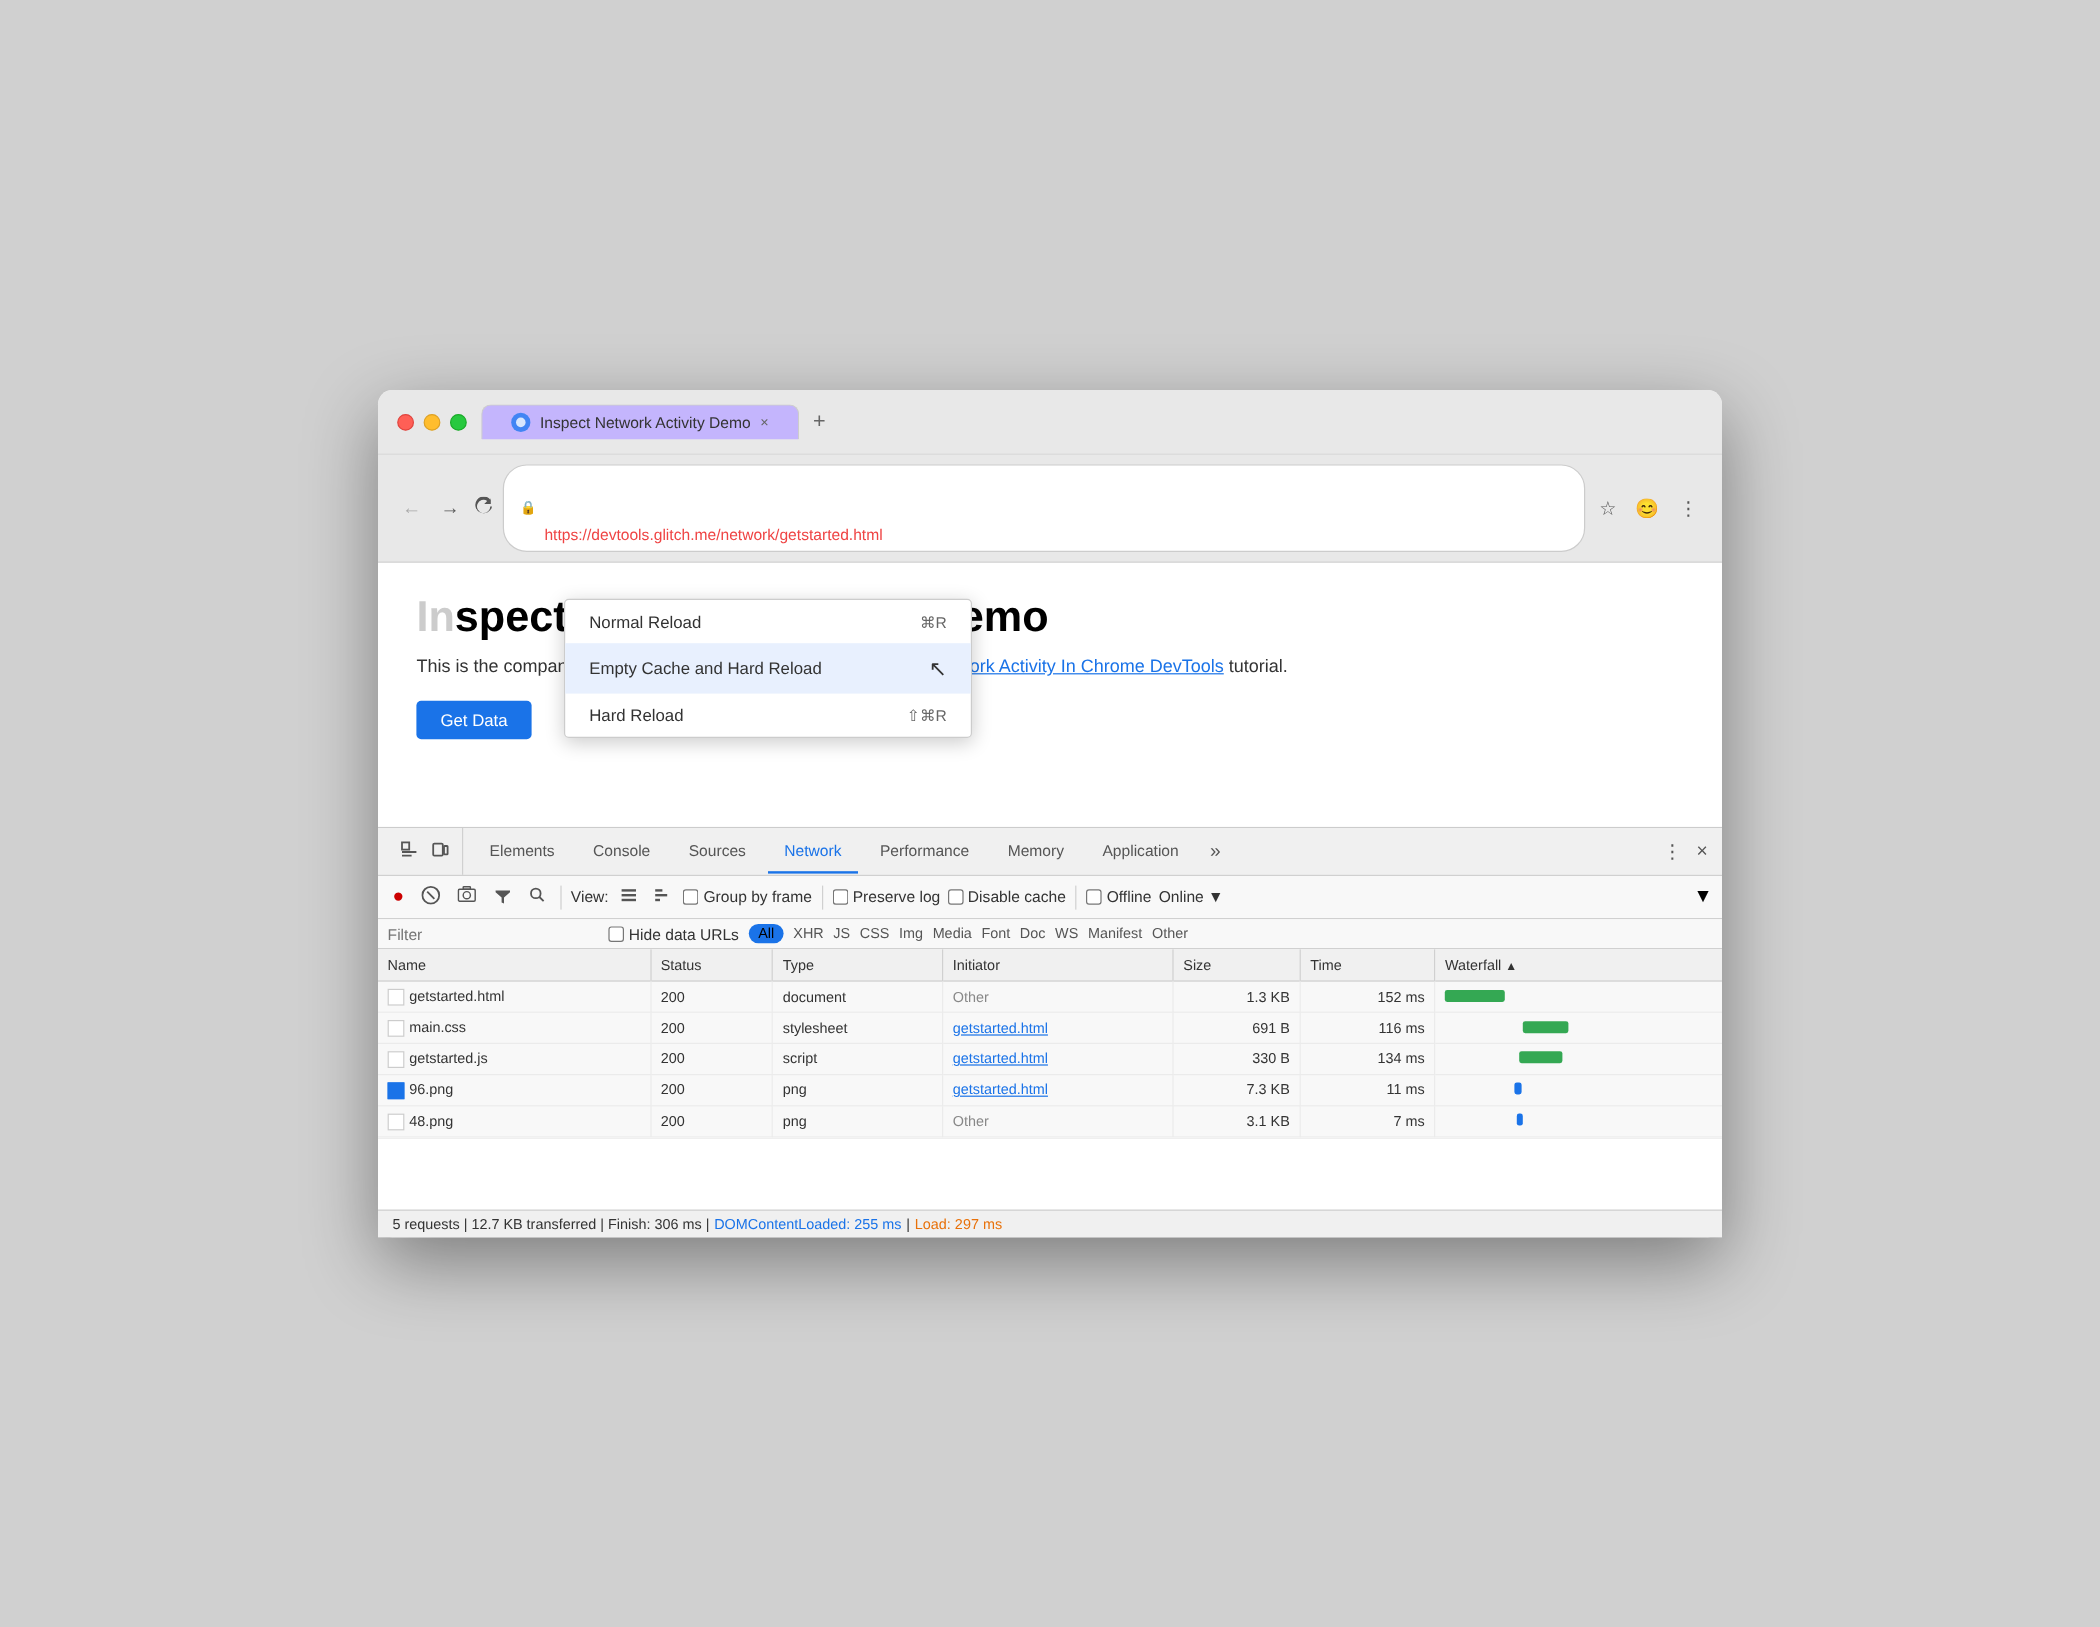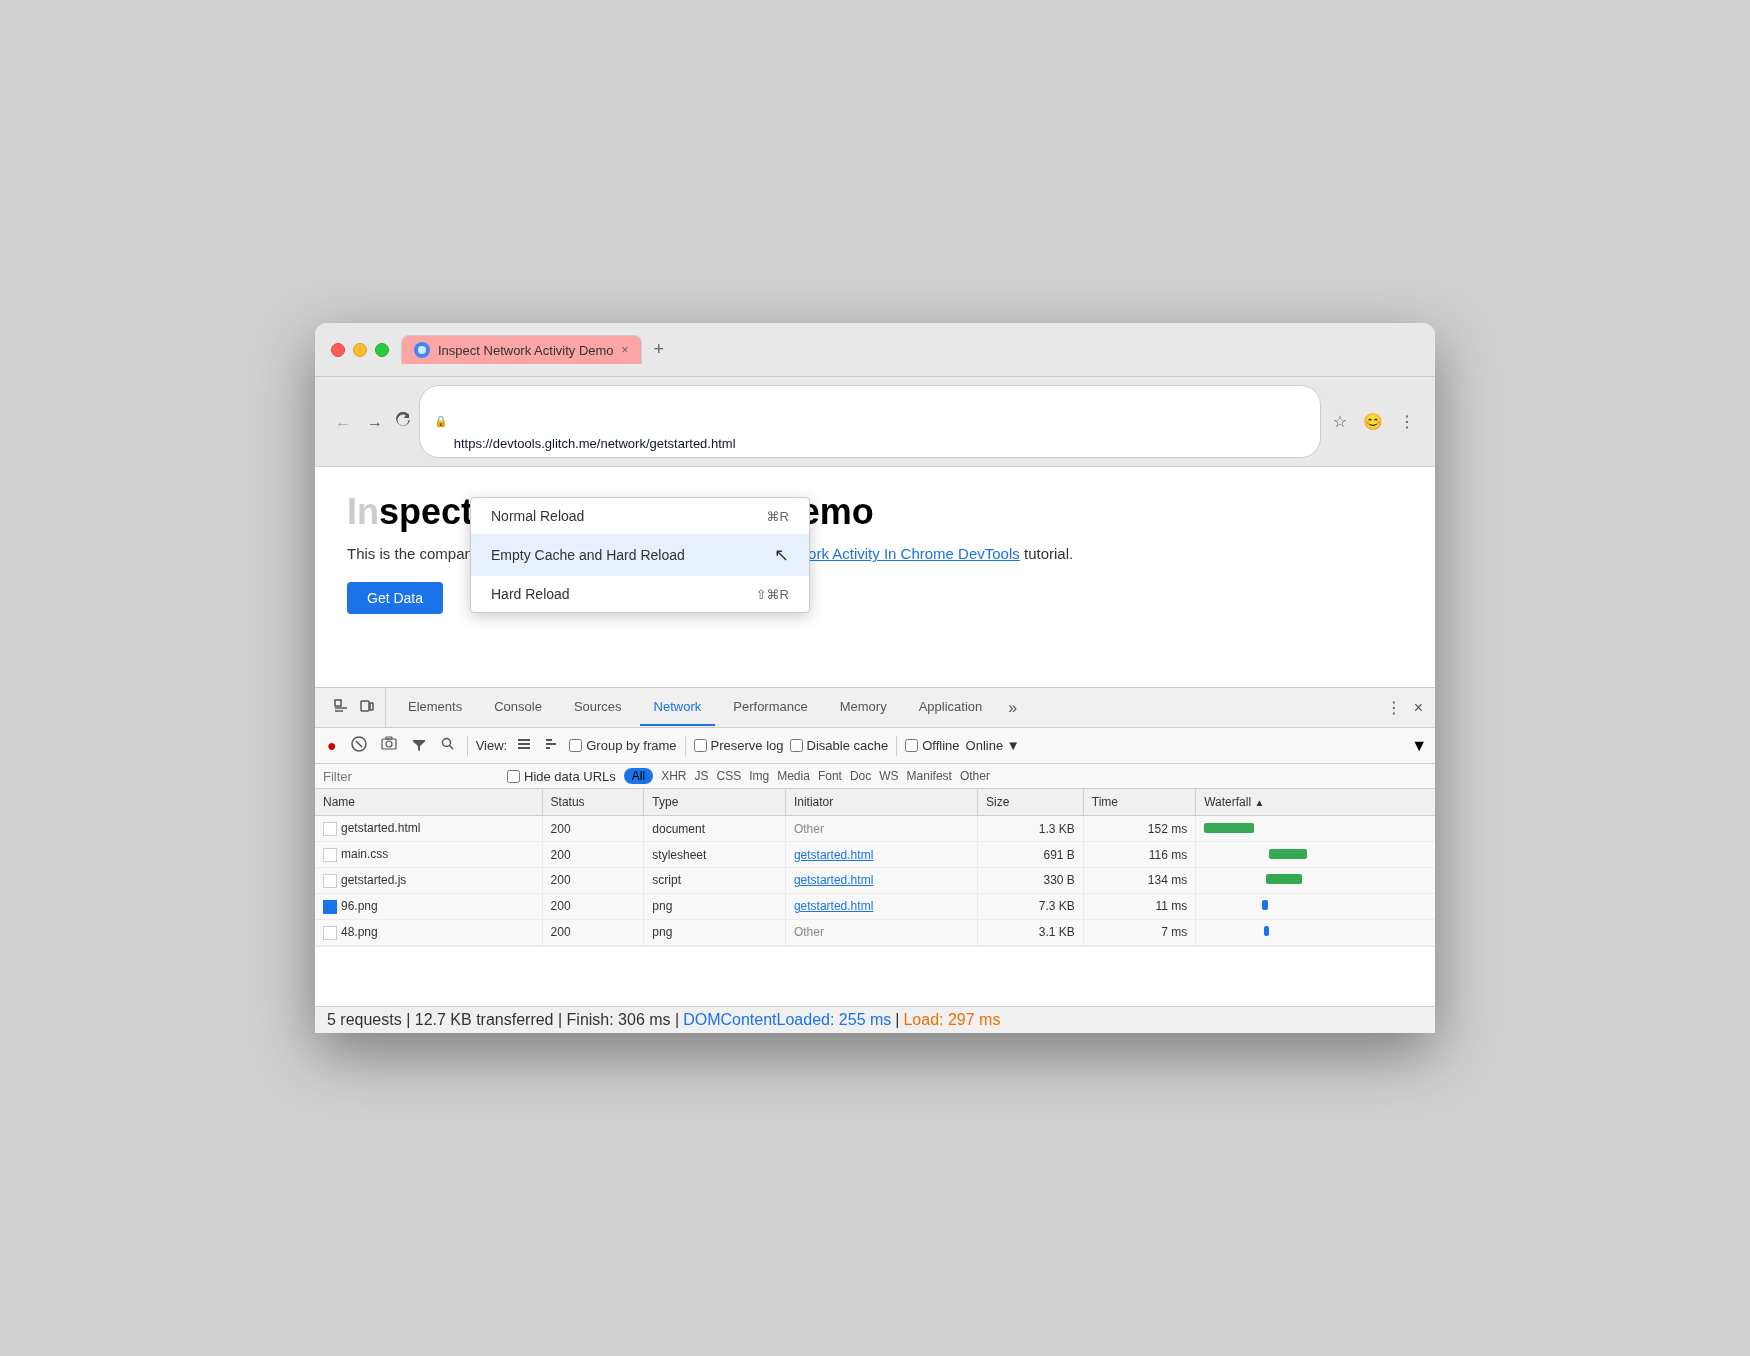--- a/index.html
+++ b/index.html
@@ -44,23 +44,23 @@
     .tab-bar {
       display: flex;
       align-items: center;
       flex: 1;
       gap: 4px;
     }
     .tab {
       display: flex;
       align-items: center;
       gap: 8px;
-      background: #fca5a5;
+      background: #c4b5fd;
       border-radius: 8px 8px 0 0;
-      padding: 6px 12px;
+      padding: 6px 24px;
       font-size: 13px;
       color: #333;
       border: 1px solid #ccc;
       border-bottom: none;
     }
     .tab-icon {
       width: 16px;
       height: 16px;
       background: #4285f4;
       border-radius: 50%;
@@ -111,21 +111,21 @@
       background: #fff;
       border: 1px solid #ccc;
       border-radius: 20px;
       padding: 6px 14px;
       font-size: 13px;
       display: flex;
       align-items: center;
       gap: 6px;
     }
     .lock-icon { color: #555; font-size: 11px; }
-    .url-text { color: #0f172a; margin-top: 44px; }
+    .url-text { color: #ef4444; margin-top: 44px; }
     .star-btn, .profile-btn, .menu-btn {
       background: none;
       border: none;
       font-size: 16px;
       color: #555;
       cursor: pointer;
       padding: 4px;
     }
     
     .page-content {
@@ -375,21 +375,21 @@
       display: inline-block;
       position: relative;
     }
     .waterfall-green { background: #34a853; }
     .waterfall-blue { background: #1a73e8; }
     
     .status-bar {
       background: #f0f0f0;
       border-top: 1px solid #d0d0d0;
       padding: 4px 12px;
-      font-size: 16px;
+      font-size: 12px;
       color: #333;
       display: flex;
       align-items: center;
       gap: 4px;
     }
     .status-dcl { color: #1a73e8; }
     .status-load { color: #e8710a; }
     .sort-arrow { color: #333; font-size: 10px; }
     
     .cursor {

